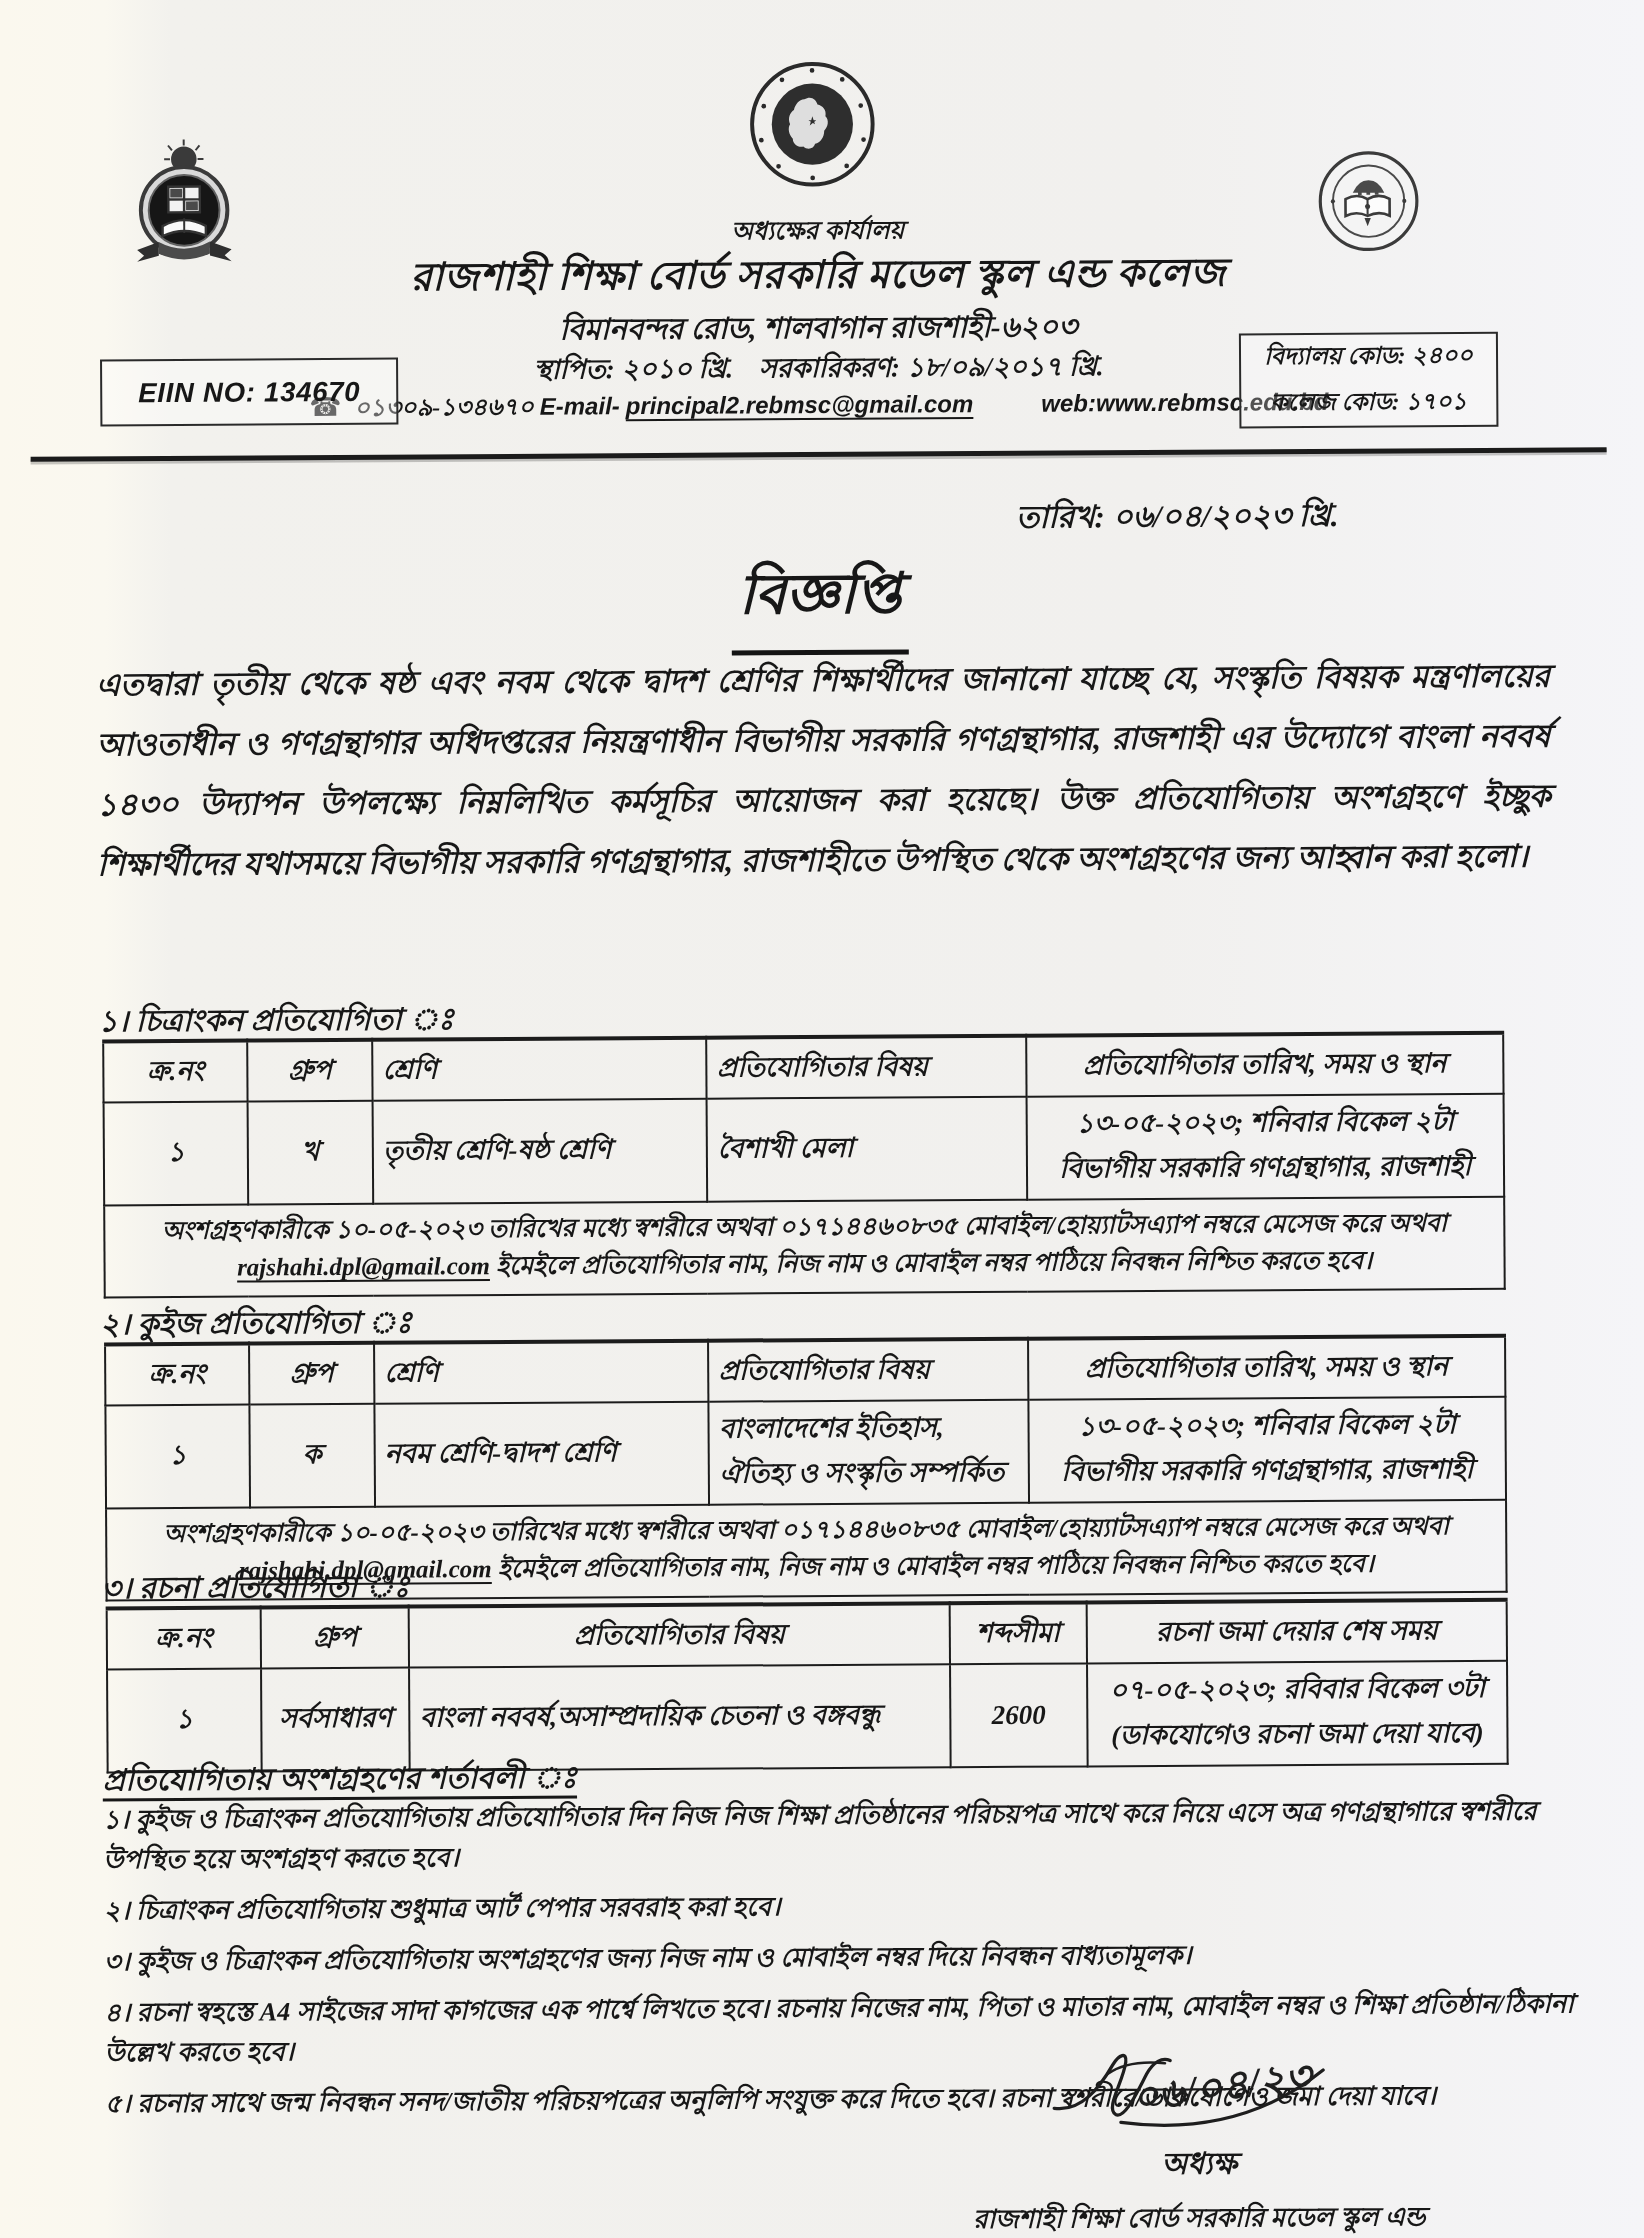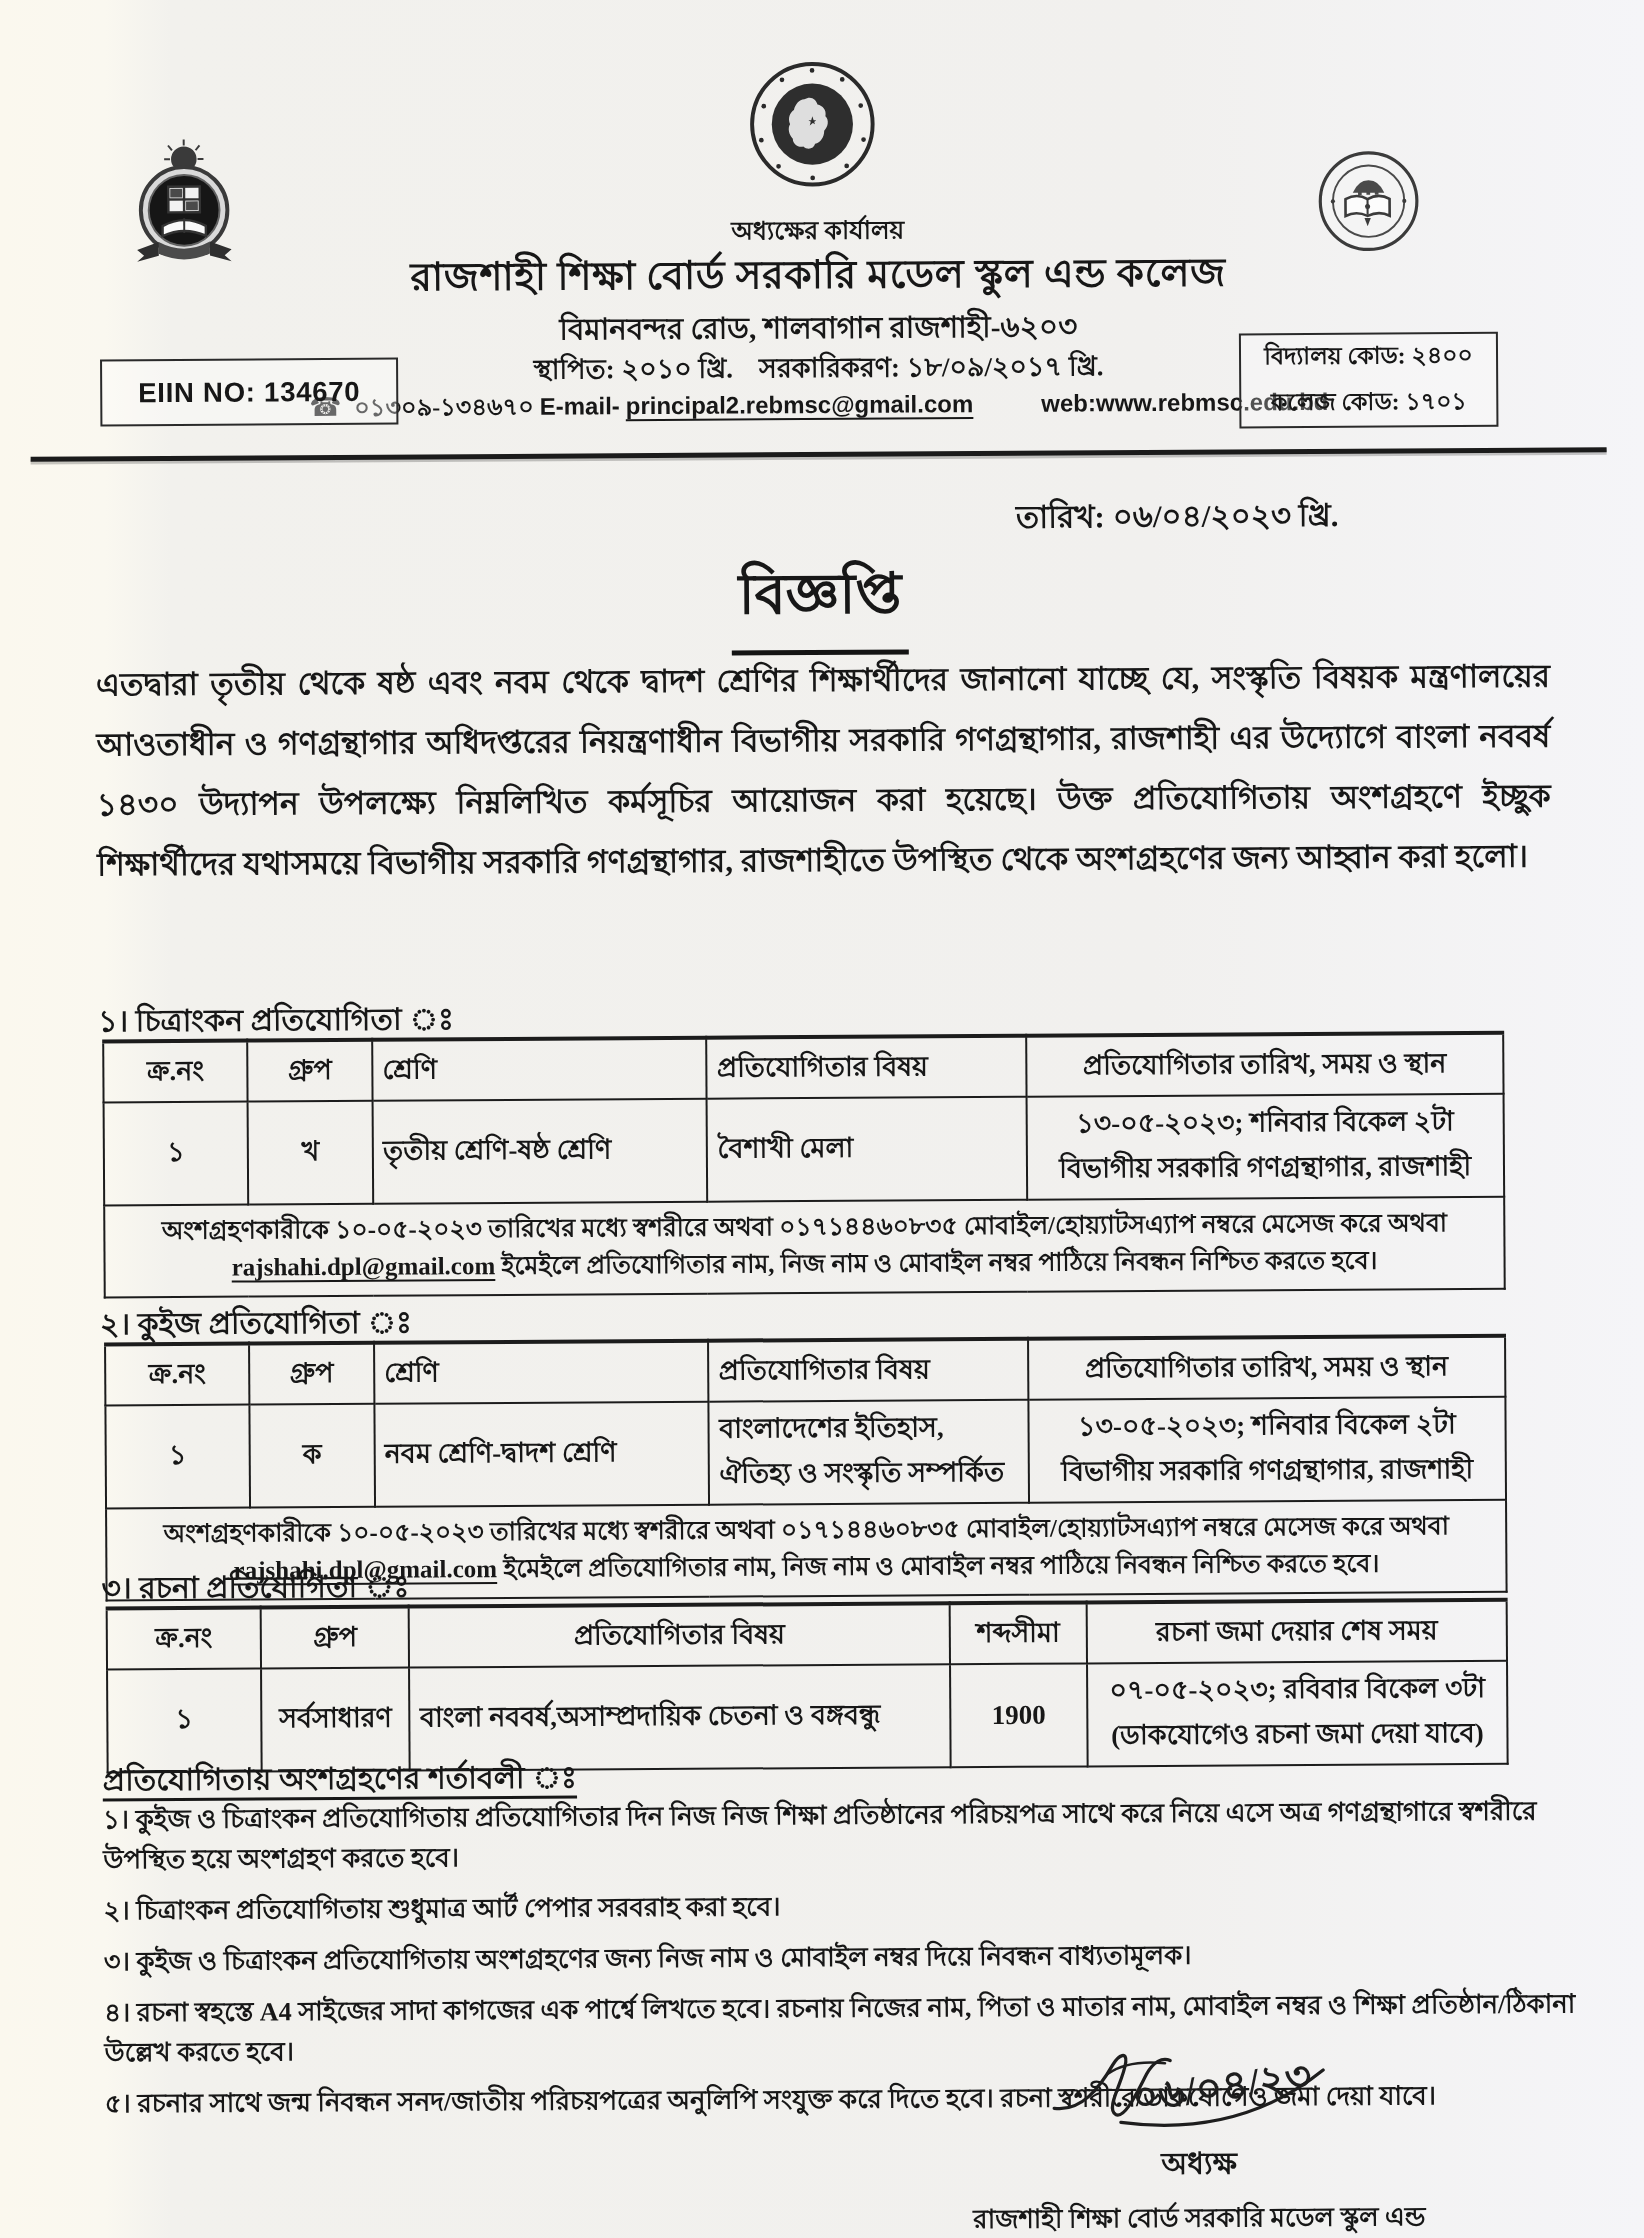--- a/index.html
+++ b/index.html
@@ -1,20 +1,20 @@
 <!DOCTYPE html>
 <html style="font-size:10.5px"><head>
 <meta charset="utf-8">
 <style>
   html,body{margin:0;padding:0;}
   body{width:1645px;height:2239px;background:#e9e7e4;}
   .page{
     position:relative;width:1645px;height:2239px;overflow:hidden;
     background:linear-gradient(90deg,#fbf8ee 0px,#faf8f0 105px,#f2f1ed 171px,#f1f0ee 70%,#f5f5f8 100%);
-    font-family:"Liberation Serif","DejaVu Sans",serif;color:#171717;
+    font-family:"Liberation Serif","DejaVu Sans",serif;color:#171717;font-style:italic;
   }
   .sheet{position:absolute;inset:0;transform:rotate(-0.35deg);transform-origin:50% 45%;}
 
   
   .gov-seal{position:absolute;left:50%;top:58px;transform:translateX(-54%);width:131px;height:148px;}
   .office{position:absolute;top:211px;left:0;right:0;text-align:center;font-size:25px;font-weight:600;}
   .school-name{position:absolute;top:244px;left:0;right:0;text-align:center;font-size:39px;font-weight:700;margin:0;letter-spacing:0.7px;}
   .address{position:absolute;top:305px;left:0;right:0;text-align:center;font-size:29.5px;font-weight:600;}
   .established{position:absolute;top:347px;left:0;right:0;text-align:center;font-size:27px;font-weight:700;}
   .established .gap{display:inline-block;width:26px;}
@@ -259,21 +259,21 @@
           <th class="c">প্রতিযোগিতার বিষয়</th>
           <th class="c">শব্দসীমা</th>
           <th class="c">রচনা জমা দেয়ার শেষ সময়</th>
         </tr>
       </thead>
       <tbody>
         <tr class="data-row">
           <td class="c">১</td>
           <td class="c">সর্বসাধারণ</td>
           <td class="l">বাংলা নববর্ষ,অসাম্প্রদায়িক চেতনা ও বঙ্গবন্ধু</td>
-          <td class="c">1900</td>
+          <td class="c">2600</td>
           <td class="c">
             <div>০৭-০৫-২০২৩; রবিবার বিকেল ৩টা</div>
             <div>(ডাকযোগেও রচনা জমা দেয়া যাবে)</div>
           </td>
         </tr>
       </tbody>
     </table>
 
     <h3 class="sec-head sec4 u">প্রতিযোগিতায় অংশগ্রহণের শর্তাবলী ঃ</h3>
     <ul class="cond-list">

